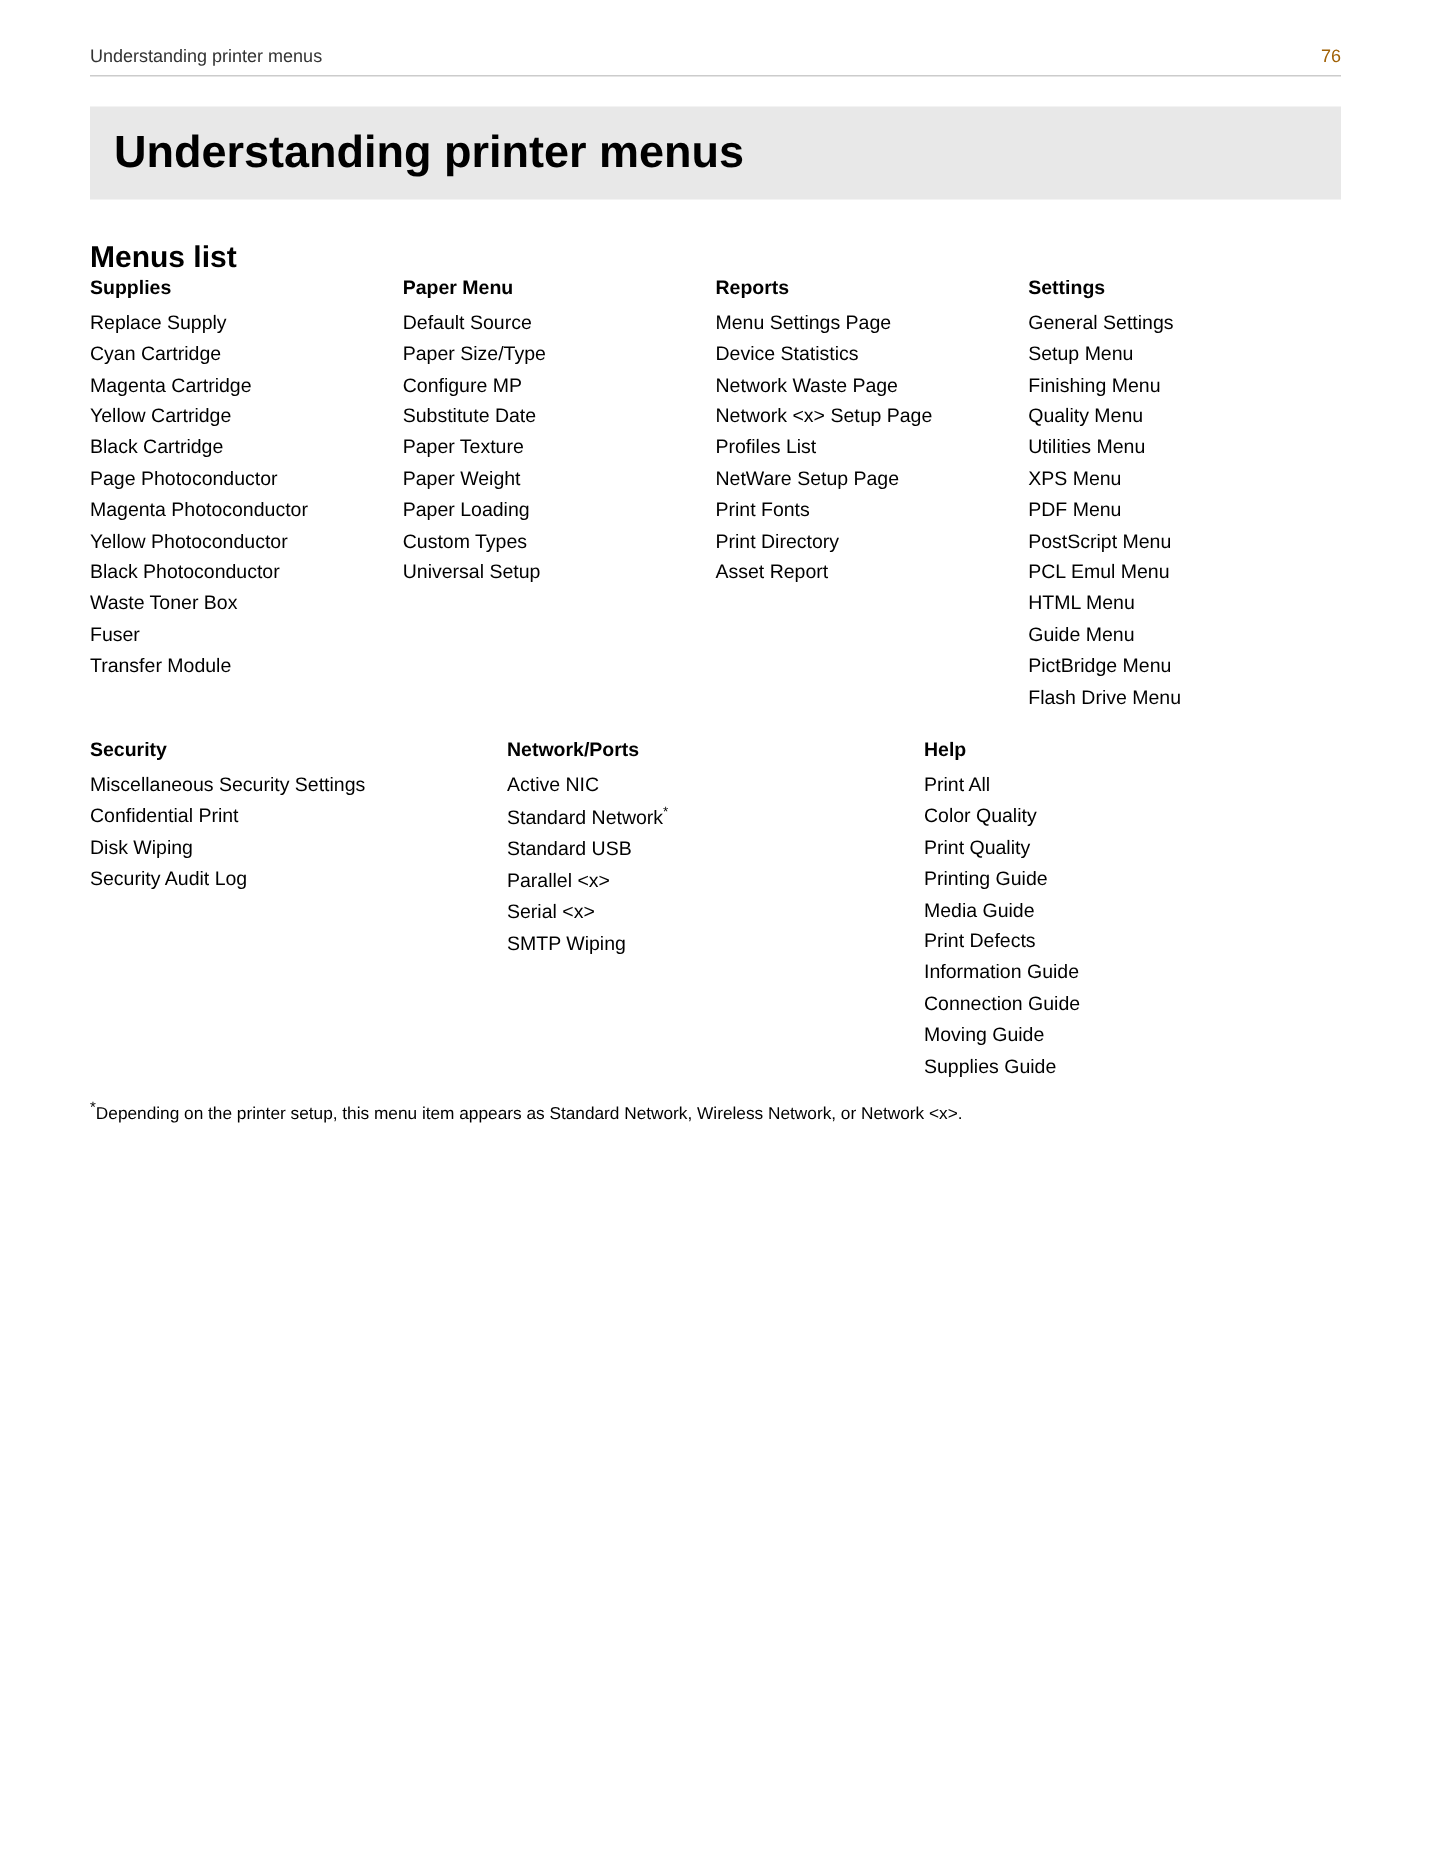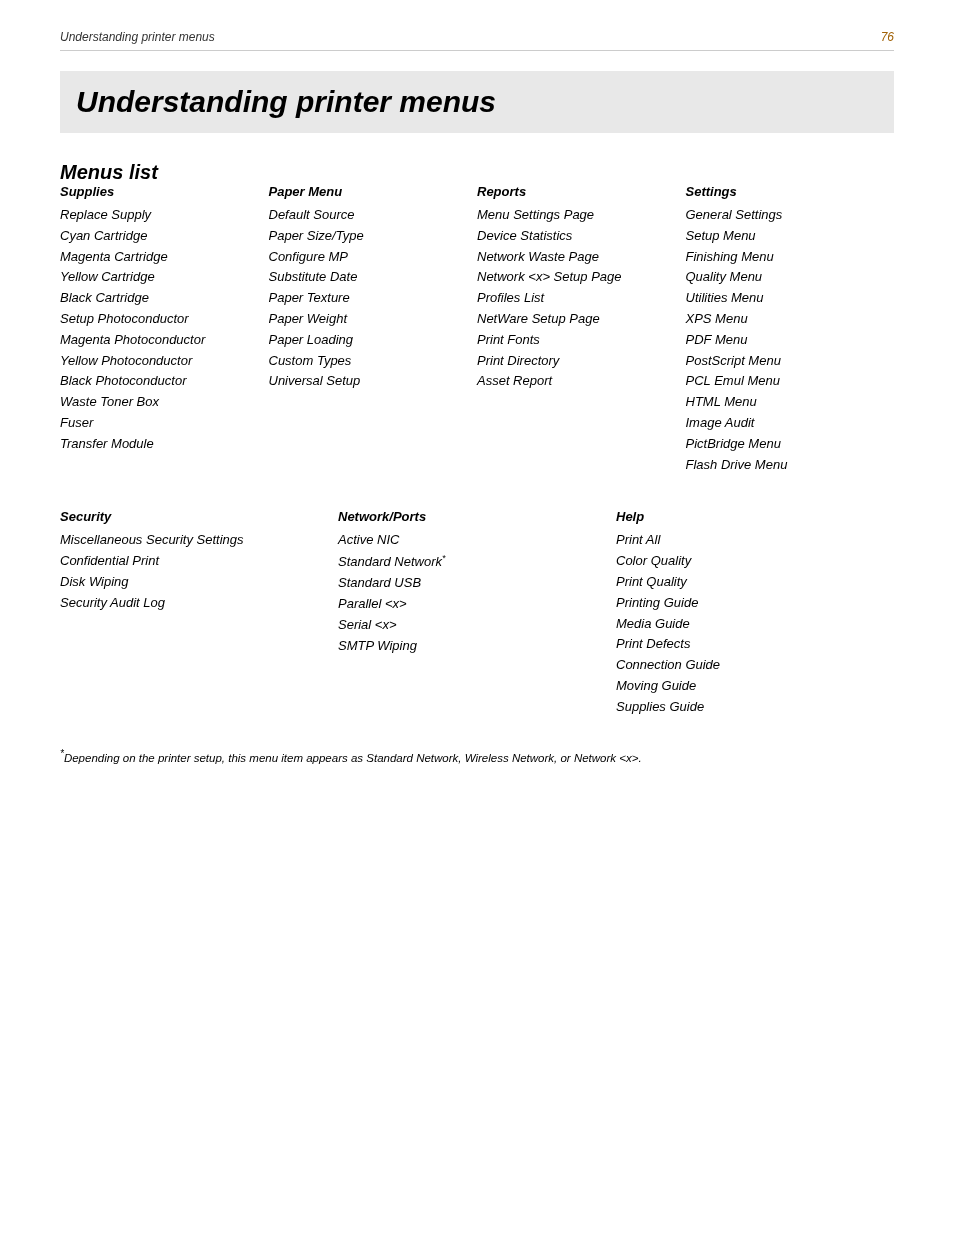--- a/index.html
+++ b/index.html
@@ -10,21 +10,20 @@
       background: #fff;
       width: 954px;
       min-height: 1235px;
       padding: 0;
     }
     .page-container {
       width: 954px;
       min-height: 1235px;
       padding: 30px 60px 40px 60px;
       position: relative;
-      font-style: italic;
     }
     .header-bar {
       display: flex;
       justify-content: space-between;
       align-items: center;
       border-bottom: 1px solid #ccc;
       padding-bottom: 6px;
       margin-bottom: 20px;
     }
     .header-title {
@@ -44,27 +43,27 @@
       display: block;
     }
     .menus-list-title {
       font-size: 20px;
       font-weight: bold;
     }
     .columns-grid {
       display: grid;
       grid-template-columns: 1fr 1fr 1fr 1fr;
       gap: 0;
-      margin-bottom: 34px;
+      margin-bottom: 17px;
     }
     .columns-grid-3 {
       display: grid;
       grid-template-columns: 1fr 1fr 1fr;
       gap: 0;
-      margin-bottom: 28px;
+      margin-bottom: 10px;
     }
     .menu-column {
       padding-right: 10px;
     }
     .menu-column-header {
       font-weight: bold;
       font-size: 13px;
       margin-bottom: 6px;
     }
     .menu-item {
@@ -99,21 +98,21 @@
   <div class="menus-list-title">Menus list</div>
 
   <div class="columns-grid" id="row1">
       <div class="menu-column">
         <div class="menu-column-header">Supplies</div>
         <span class="menu-item">Replace Supply</span>
         <span class="menu-item">Cyan Cartridge</span>
         <span class="menu-item">Magenta Cartridge</span>
         <span class="menu-item">Yellow Cartridge</span>
         <span class="menu-item">Black Cartridge</span>
-        <span class="menu-item">Setup Photoconductor</span>
+        <span class="menu-item">Page Photoconductor</span>
         <span class="menu-item">Magenta Photoconductor</span>
         <span class="menu-item">Yellow Photoconductor</span>
         <span class="menu-item">Black Photoconductor</span>
         <span class="menu-item">Waste Toner Box</span>
         <span class="menu-item">Fuser</span>
         <span class="menu-item">Transfer Module</span>
       </div>
       <div class="menu-column">
         <div class="menu-column-header">Paper Menu</div>
         <span class="menu-item">Default Source</span>
@@ -143,21 +142,21 @@
         <span class="menu-item">General Settings</span>
         <span class="menu-item">Setup Menu</span>
         <span class="menu-item">Finishing Menu</span>
         <span class="menu-item">Quality Menu</span>
         <span class="menu-item">Utilities Menu</span>
         <span class="menu-item">XPS Menu</span>
         <span class="menu-item">PDF Menu</span>
         <span class="menu-item">PostScript Menu</span>
         <span class="menu-item">PCL Emul Menu</span>
         <span class="menu-item">HTML Menu</span>
-        <span class="menu-item">Image Audit</span>
+        <span class="menu-item">Guide Menu</span>
         <span class="menu-item">PictBridge Menu</span>
         <span class="menu-item">Flash Drive Menu</span>
       </div>
     </div>
 
   <div class="columns-grid-3" id="row2">
       <div class="menu-column">
         <div class="menu-column-header">Security</div>
         <span class="menu-item">Miscellaneous Security Settings</span>
         <span class="menu-item">Confidential Print</span>
@@ -174,20 +173,21 @@
         <span class="menu-item">SMTP Wiping</span>
       </div>
       <div class="menu-column">
         <div class="menu-column-header">Help</div>
         <span class="menu-item">Print All</span>
         <span class="menu-item">Color Quality</span>
         <span class="menu-item">Print Quality</span>
         <span class="menu-item">Printing Guide</span>
         <span class="menu-item">Media Guide</span>
         <span class="menu-item">Print Defects</span>
+        <span class="menu-item">Information Guide</span>
         <span class="menu-item">Connection Guide</span>
         <span class="menu-item">Moving Guide</span>
         <span class="menu-item">Supplies Guide</span>
       </div>
     </div>
 
   <div class="footnote">
     <span style="vertical-align:super; font-size:10px;">*</span><span id="footnote-text">Depending on the printer setup, this menu item appears as Standard Network, Wireless Network, or Network &lt;x&gt;.</span>
   </div>
 </div>

